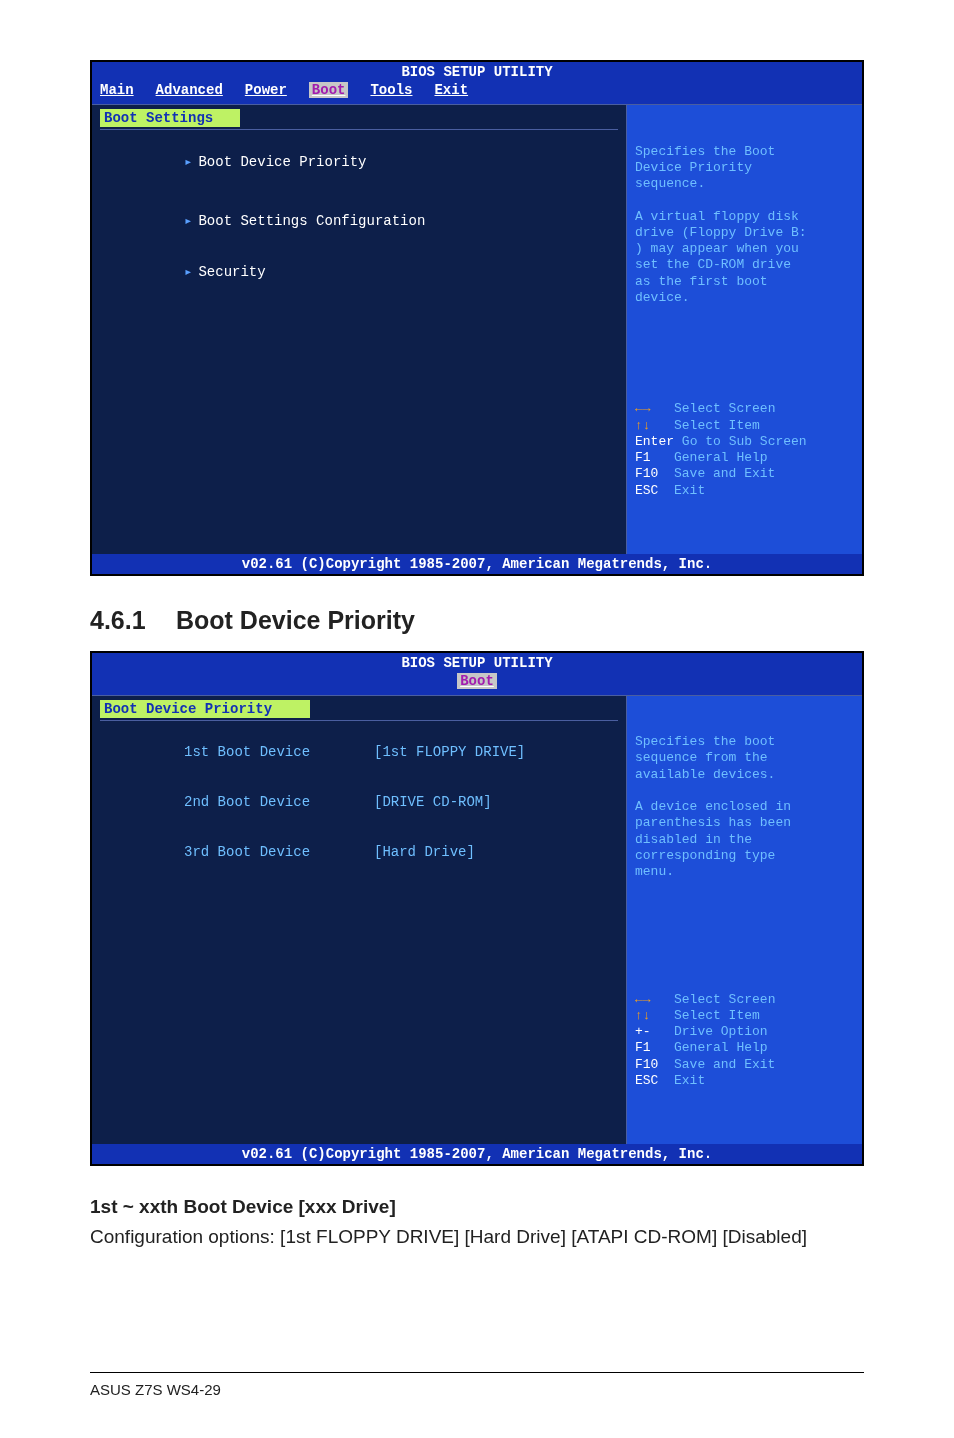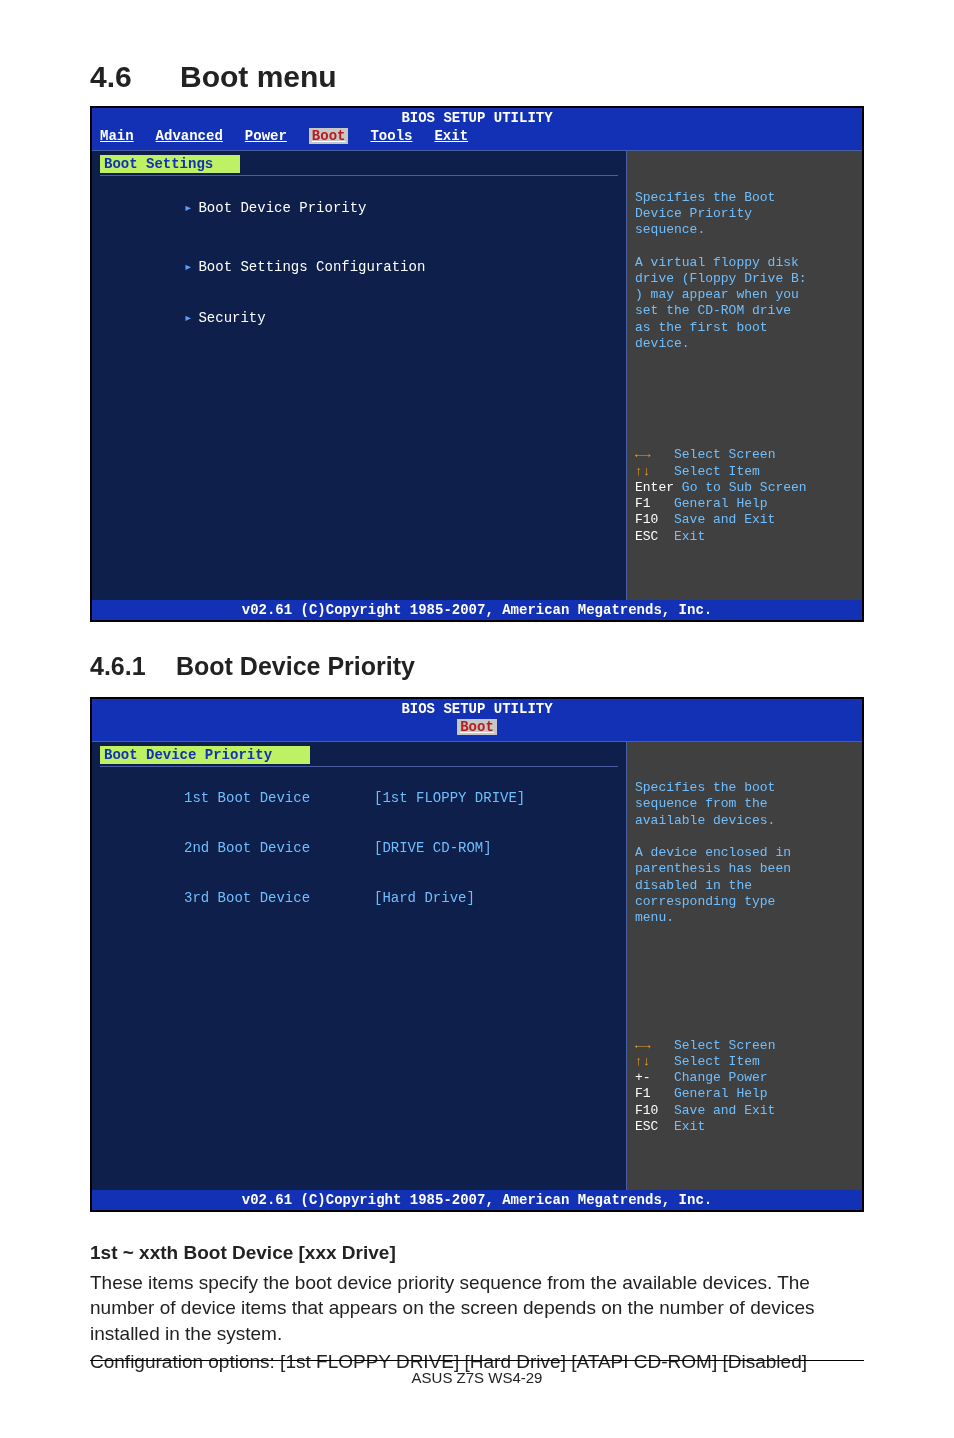--- a/index.html
+++ b/index.html
@@ -5,53 +5,50 @@
   * { box-sizing: border-box; margin: 0; padding: 0; }
   html, body { width: 954px; height: 1438px; background: #fff; font-family: Arial, Helvetica, sans-serif; color: #222; }
   .page { padding: 60px 90px 0 90px; }
   h1 { font-size: 30px; font-weight: 700; margin-bottom: 12px; }
   h1 .secnum { display: inline-block; width: 90px; }
   p.intro { font-size: 19px; line-height: 1.35; margin-bottom: 18px; }
   .bios { font-family: "Courier New", monospace; font-size: 14px; color: #fff; border: 2px solid #000; background: #0d1f4a; margin-bottom: 30px; }
   .bios-title { background: #1231b4; color: #fff; text-align: center; font-weight: bold; padding: 2px 0; }
   .bios-tabs { background: #1231b4; color: #fff; display: flex; padding: 0 8px 6px 8px; font-weight: bold; text-decoration: underline; }
   .bios-tabs span { margin-right: 22px; }
-  .bios-tabs span.active { background: #c7c7c7; color: #b91c1c; padding: 0 3px; text-decoration: none; }
+  .bios-tabs span.active { background: #c7c7c7; color: #a21caf; padding: 0 3px; text-decoration: none; }
   .bios-body { display: flex; }
   .bios-left { flex: 1; background: #0d1f4a; padding: 6px 8px; border-top: 1px solid #4a5ea0; border-right: 1px solid #4a5ea0; min-height: 265px; position: relative; }
   .bios-left.hasheader { padding-top: 4px; }
   .bios-left .hdr { background: #bef264; color: #1231b4; font-weight: bold; padding: 1px 4px; display: inline-block; min-width: 140px; }
   .bios-left .hdrline { border-bottom: 1px solid #4a5ea0; margin: 2px 0 6px 0; }
   .bios-left .row { white-space: pre; padding: 1px 0; }
   .bios-left .row .arrow { color: #5aa0ff; margin-right: 6px; }
   .bios-left .row .name { color: #fff; }
   .bios-left .row.hl .name { color: #fff; }
   .bios-left .row .col1 { display: inline-block; width: 190px; color: #6fbfff; }
   .bios-left .row .col2 { display: inline-block; color: #6fbfff; }
-  .bios-right { width: 235px; background: #404040; border-top: 1px solid #4a5ea0; padding: 6px 8px; color: #6fbfff; white-space: pre-wrap; font-size: 13px; line-height: 1.25; }
+  .bios-right { width: 235px; background: #1d4ed8; border-top: 1px solid #4a5ea0; padding: 6px 8px; color: #6fbfff; white-space: pre-wrap; font-size: 13px; line-height: 1.25; }
   .bios-right .keys { color: #fff; white-space: pre; line-height: 1.25; }
   .bios-right .keys .k { color: #fff; }
   .bios-right .keys .d { color: #6fbfff; }
   .bios-footer { background: #1231b4; color: #fff; text-align: center; font-weight: bold; padding: 2px 0; }
   h2 { font-size: 25px; font-weight: 700; margin: 2px 0 16px 0; }
   h2 .secnum2 { display: inline-block; width: 86px; }
   h3 { font-size: 19px; font-weight: 700; margin: 8px 0 6px 0; }
   p.body { font-size: 19px; line-height: 1.35; margin-bottom: 2px; }
-  .footer { position: absolute; bottom: 52px; left: 90px; right: 90px; border-top: 1.5px solid #000; padding-top: 8px; display: flex; justify-content: center; font-size: 15px; }
+  .footer { position: absolute; bottom: 40px; left: 90px; right: 90px; border-top: 1.5px solid #000; padding-top: 8px; display: flex; justify-content: flex-start; font-size: 15px; }
   .arrows-icon { color: #f0a020; }
   .updown-icon { color: #f0a020; }
 </style>
 </head>
 <body>
 
 <div class="page">
 
-  <h1>
-    <span class="secnum">4.6</span><span>Boot menu</span>
-  </h1>
 
 
   <div class="bios">
     <div class="bios-title">BIOS SETUP UTILITY</div>
     <div class="bios-tabs">
       <span>Main</span>
       <span>Advanced</span>
       <span>Power</span>
       <span class="active">Boot</span>
       <span>Tools</span>
@@ -127,32 +124,31 @@
 
 A device enclosed in
 parenthesis has been
 disabled in the
 corresponding type
 menu.</div>
         <div style="height:30px"></div>
         <div class="keys">
 <span class="arrows-icon">←→</span><span class="d">   Select Screen</span>
 <span class="updown-icon">↑↓</span><span class="d">   Select Item</span>
-<span class="k">+-</span><span class="d">   Change Power</span>
+<span class="k">+-</span><span class="d">   Drive Option</span>
 <span class="k">F1</span><span class="d">   General Help</span>
 <span class="k">F10</span><span class="d">  Save and Exit</span>
 <span class="k">ESC</span><span class="d">  Exit</span>
         </div>
       </div>
     </div>
     <div class="bios-footer">v02.61 (C)Copyright 1985-2007, American Megatrends, Inc.</div>
   </div>
 
   <h3>1st ~ xxth Boot Device [xxx Drive]</h3>
-  <p class="body">These items specify the boot device priority sequence from the available devices. The number of device items that appears on the screen depends on the number of devices installed in the system.</p>
   <p class="body">Configuration options: [1st FLOPPY DRIVE] [Hard Drive] [ATAPI CD-ROM] [Disabled]</p>
 
 </div>
 
 <div class="footer">
   <span>ASUS Z7S WS</span>
   <span>4-29</span>
 </div>
 
 </body></html>

